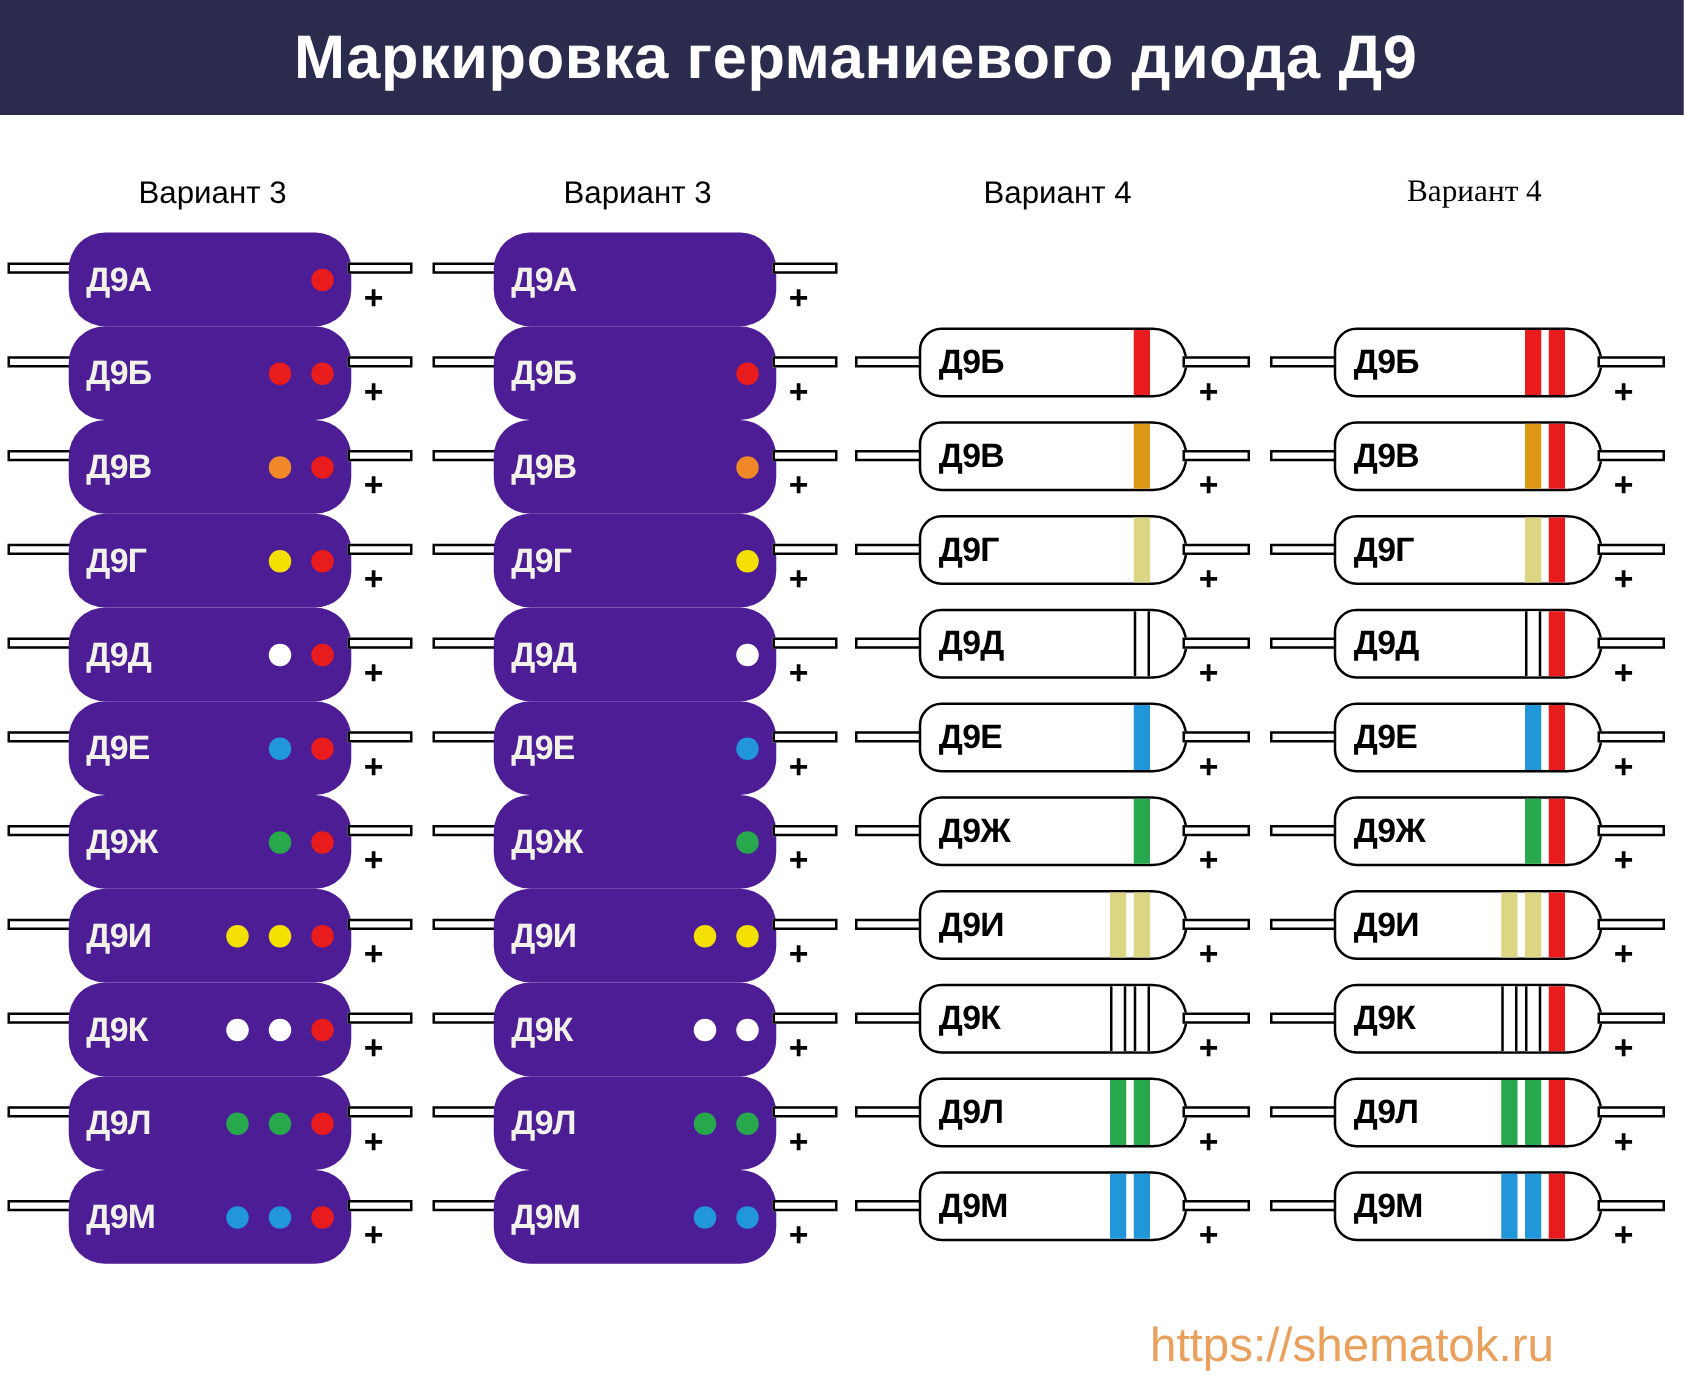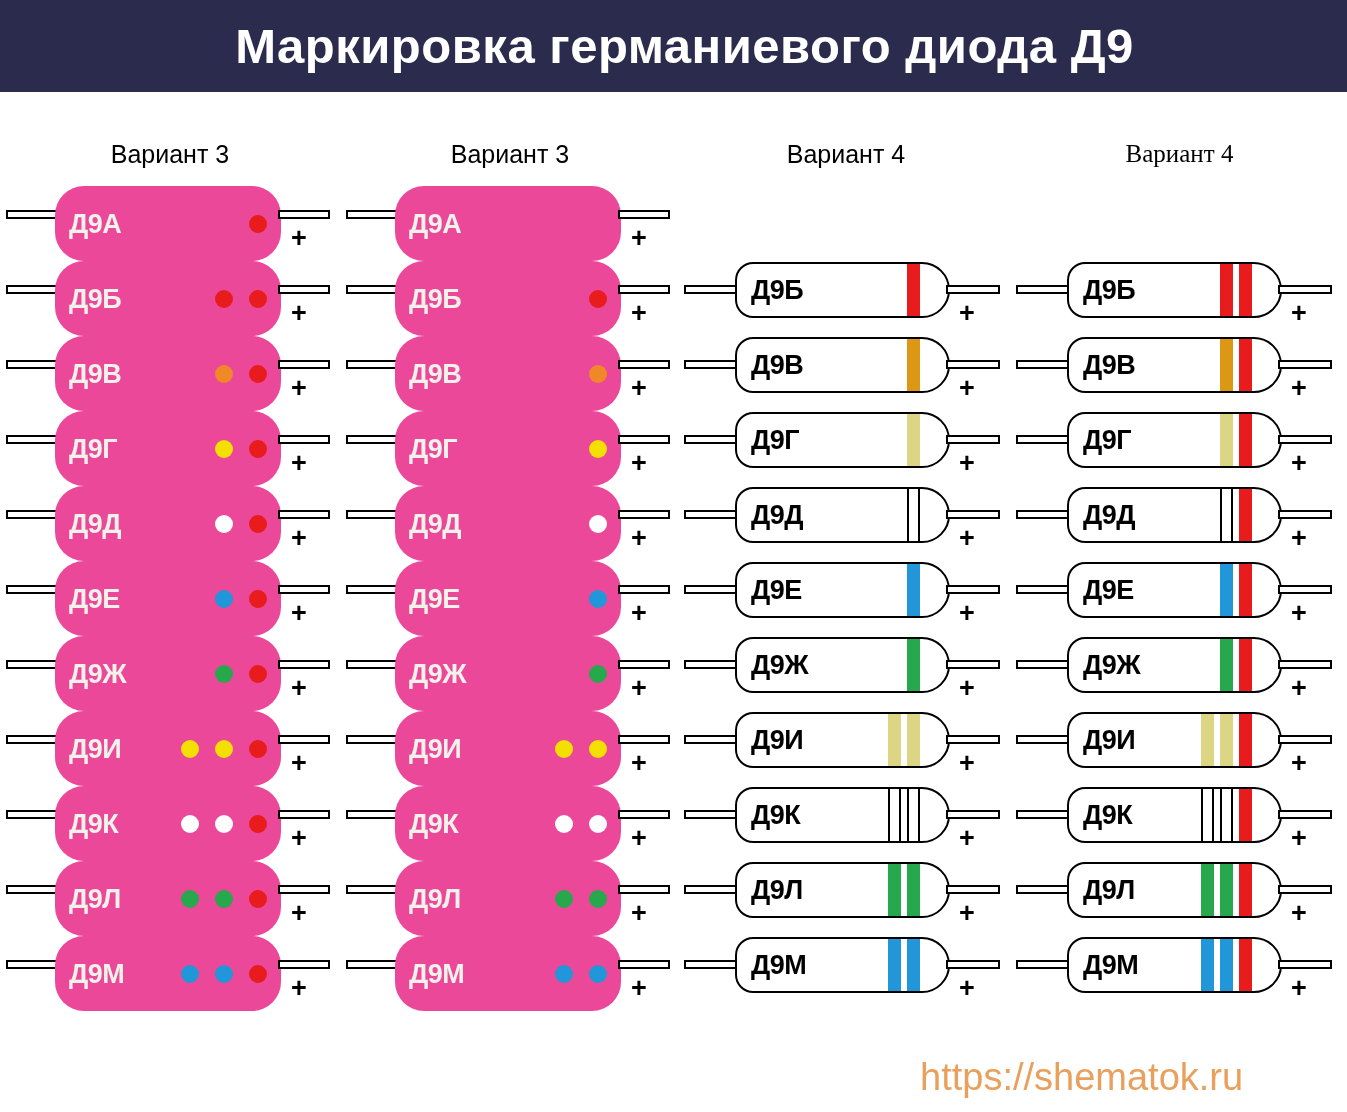--- a/index.html
+++ b/index.html
@@ -45,21 +45,21 @@
   .lead-right{width:52px;}
 
   .plus{
     position:absolute;font-size:27px;font-weight:bold;color:#000;
     line-height:1;
   }
 
   
   .body-black{
     position:absolute;left:55px;top:10px;width:226px;height:75px;
-    background:#ec4899;border-radius:29px;box-sizing:border-box;
+    background:#4c1d95;border-radius:29px;box-sizing:border-box;
   }
   .body-black .label{
     position:absolute;left:14px;top:50%;transform:translateY(-50%);
     color:#f2f2ea;font-size:27px;font-weight:bold;white-space:nowrap;
     letter-spacing:-0.5px;
   }
   .dotrow{
     position:absolute;right:14px;top:50%;transform:translateY(-50%);
     display:flex;align-items:center;gap:16px;
   }

